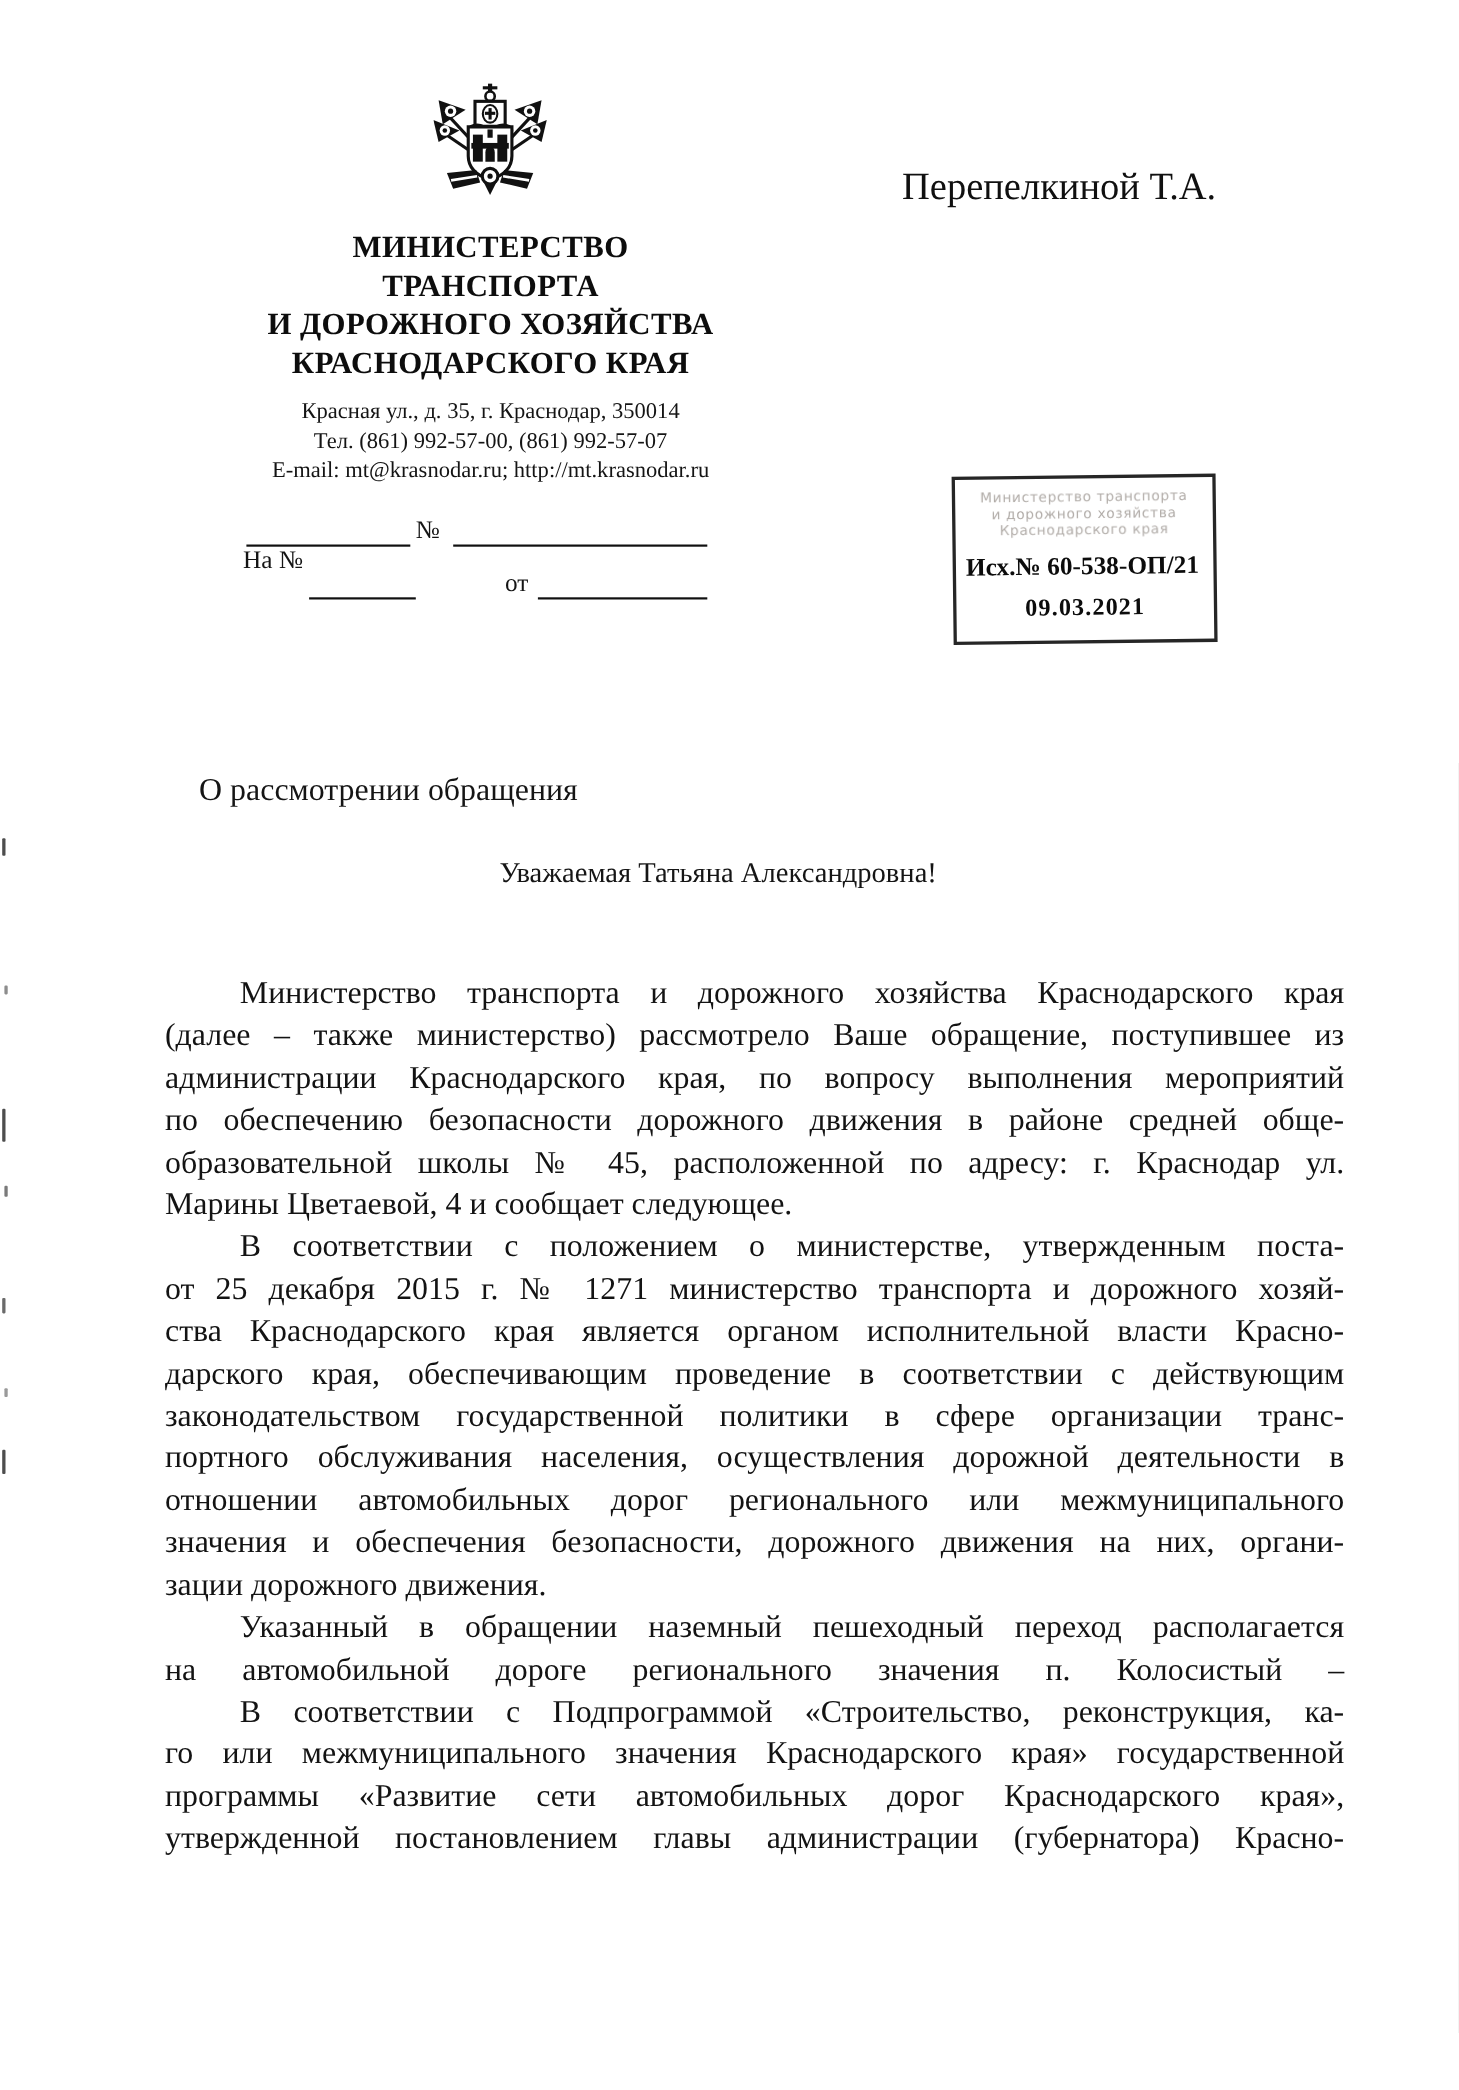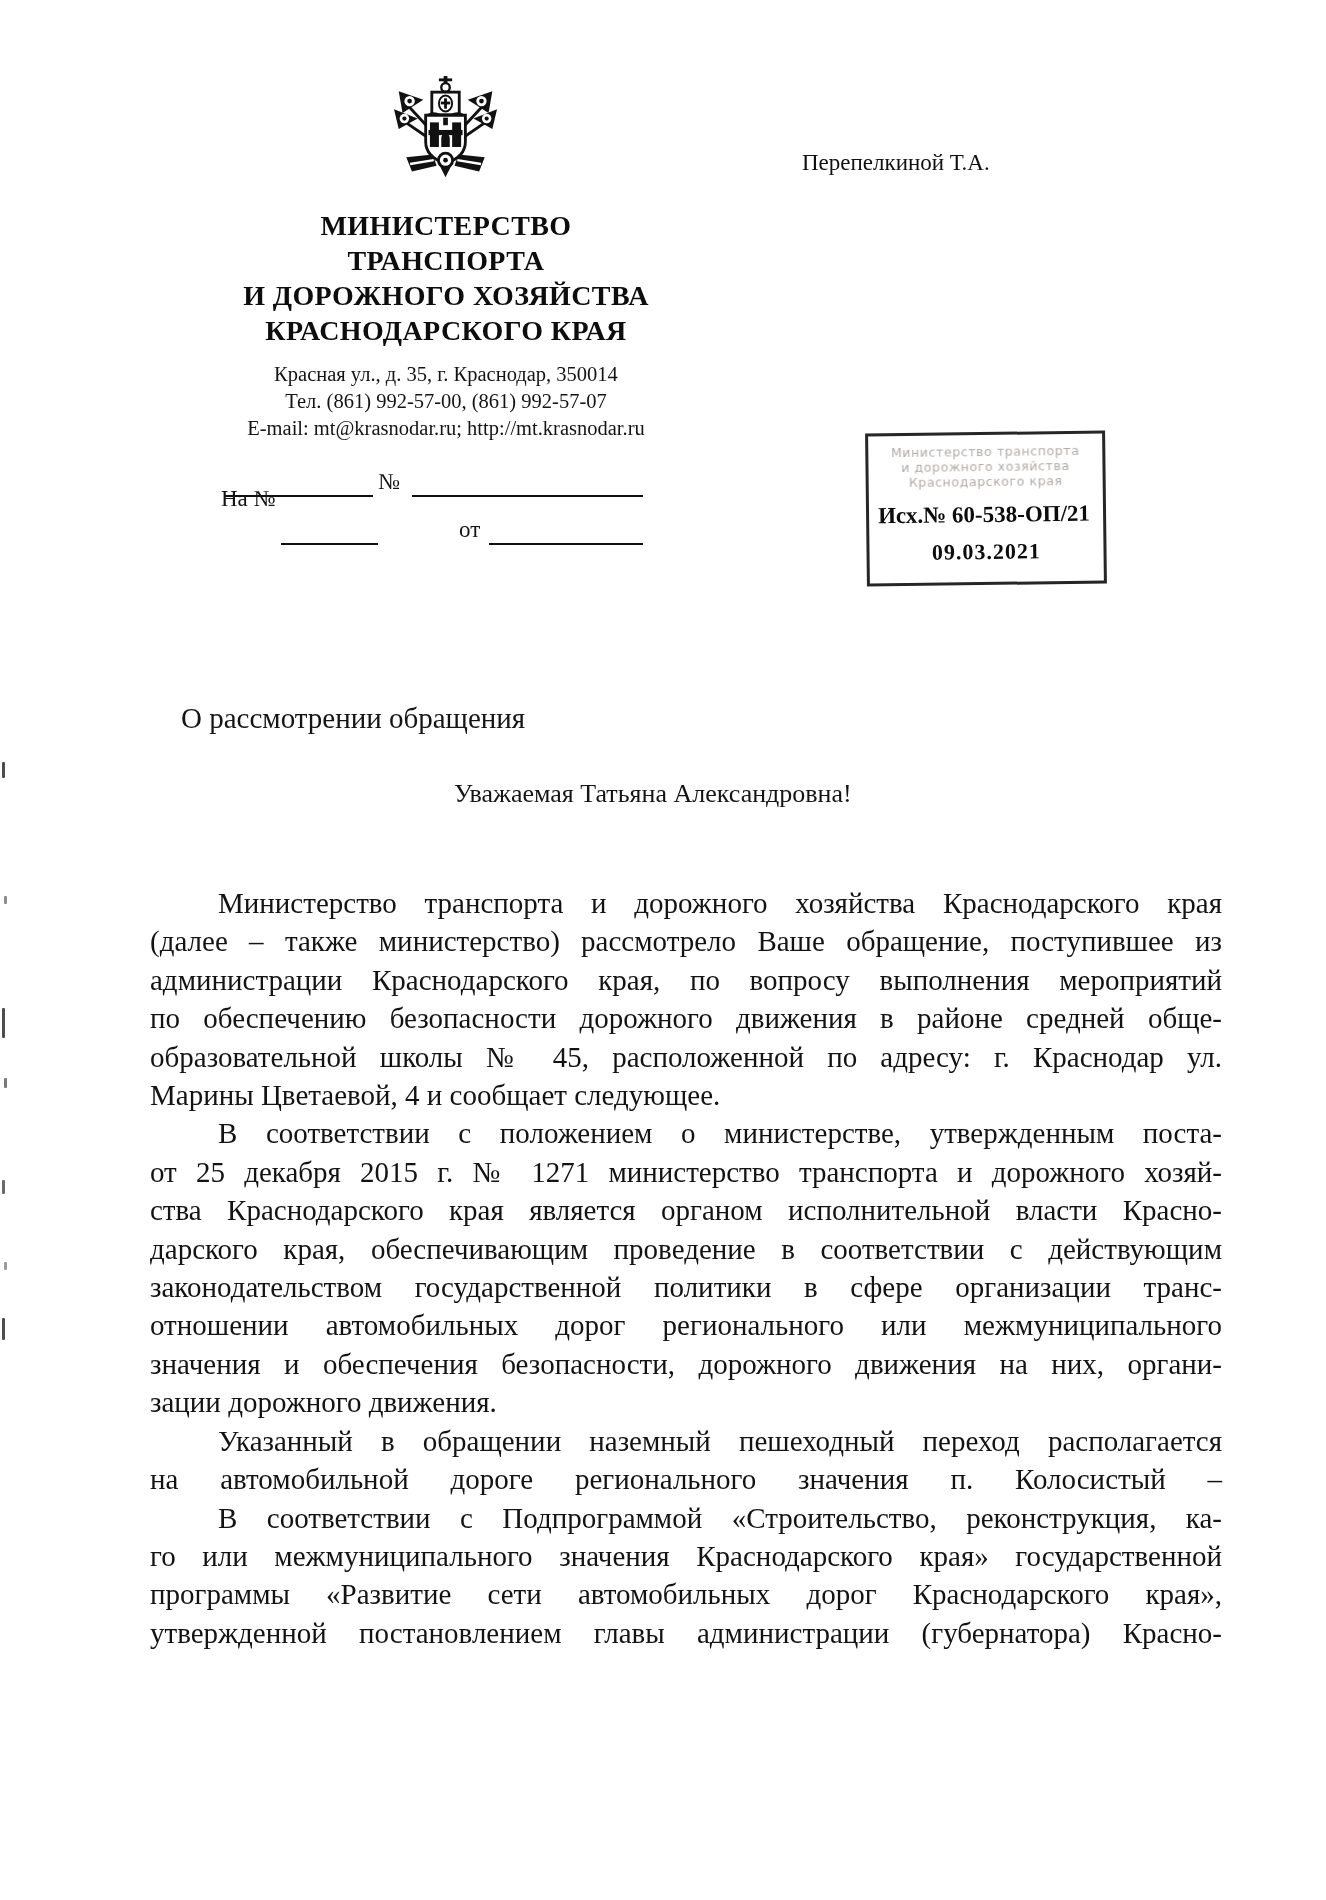--- a/index.html
+++ b/index.html
@@ -16,25 +16,25 @@
   .org-address { font-size:20.5px; line-height:27px; margin-top:13px; color:#141414; }
 
   
   .ref-label { position:absolute; font-size:23px; color:#141414; }
   .u { position:absolute; height:24px; border-bottom:2px solid #101010; }
   .u1a { left:224px; top:471px; width:149px; }
   .u1b { left:412px; top:471px; width:231px; }
   .u2a { left:281px; top:519px; width:97px; }
   .u2b { left:489px; top:519px; width:154px; }
   .lbl-no { left:378px; top:469px; }
-  .lbl-na { left:221px; top:486px; }
+  .lbl-na { left:221px; top:496px; }
   .lbl-ot { left:459px; top:517px; }
 
   
-  .addressee { position:absolute; left:802px; top:150px; font-size:23px; color:#101010; }
+  .addressee { position:absolute; left:820px; top:150px; font-size:35px; color:#101010; }
 
   .stamp {
     position:absolute; left:866px; top:432px; width:240px; height:153px;
     border:3px solid #262626; box-sizing:border-box; transform:rotate(-0.7deg);
     background:#fff;
   }
   .stamp-faint {
     margin-top:9px; text-align:center;
     font-family:"DejaVu Sans", sans-serif; font-size:12.5px; line-height:15px;
     color:#a39d98; letter-spacing:.6px; filter:blur(.35px); opacity:.85;
@@ -162,20 +162,21 @@
       <div class="body-line jl">(далее – также министерство) рассмотрело Ваше обращение, поступившее из</div>
       <div class="body-line jl">администрации Краснодарского края, по вопросу выполнения мероприятий</div>
       <div class="body-line jl">по обеспечению безопасности дорожного движения в районе средней обще-</div>
       <div class="body-line jl">образовательной школы № 45, расположенной по адресу: г. Краснодар ул.</div>
       <div class="body-line">Марины Цветаевой, 4 и сообщает следующее.</div>
       <div class="body-line first jl">В соответствии с положением о министерстве, утвержденным поста-</div>
       <div class="body-line jl">от 25 декабря 2015 г. № 1271 министерство транспорта и дорожного хозяй-</div>
       <div class="body-line jl">ства Краснодарского края является органом исполнительной власти Красно-</div>
       <div class="body-line jl">дарского края, обеспечивающим проведение в соответствии с действующим</div>
       <div class="body-line jl">законодательством государственной политики в сфере организации транс-</div>
+      <div class="body-line jl">портного обслуживания населения, осуществления дорожной деятельности в</div>
       <div class="body-line jl">отношении автомобильных дорог регионального или межмуниципального</div>
       <div class="body-line jl">значения и обеспечения безопасности, дорожного движения на них, органи-</div>
       <div class="body-line">зации дорожного движения.</div>
       <div class="body-line first jl">Указанный в обращении наземный пешеходный переход располагается</div>
       <div class="body-line jl">на автомобильной дороге регионального значения п. Колосистый –</div>
       <div class="body-line first jl">В соответствии с Подпрограммой «Строительство, реконструкция, ка-</div>
       <div class="body-line jl">го или межмуниципального значения Краснодарского края» государственной</div>
       <div class="body-line jl">программы «Развитие сети автомобильных дорог Краснодарского края»,</div>
       <div class="body-line jl">утвержденной постановлением главы администрации (губернатора) Красно-</div>
     </div>

